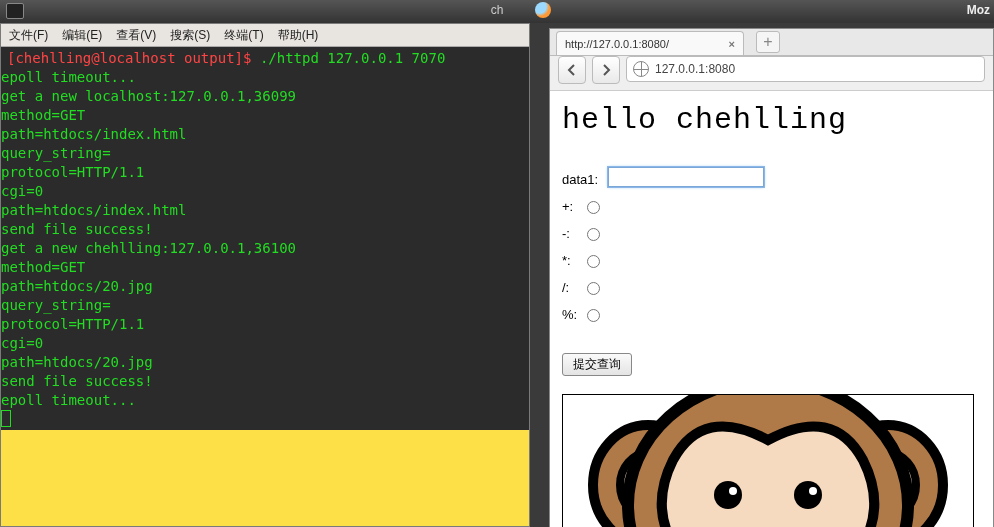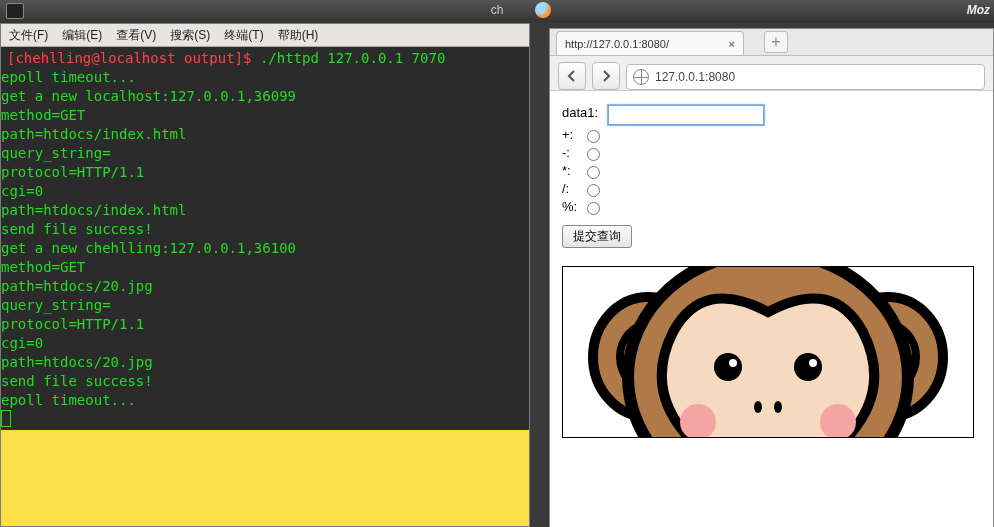--- a/index.html
+++ b/index.html
@@ -1,48 +1,48 @@
 <!DOCTYPE html>
 <html><head>
 <meta charset="utf-8">
 <style>
   html,body{margin:0;padding:0;font-family:sans-serif;width:994px;height:527px;overflow:hidden;background:#3a3a3a;}
   .desktop{position:relative;width:994px;height:424px;}
   
   .top-strip{position:absolute;top:0;left:0;right:0;height:23px;background:linear-gradient(#555,#333);color:#ddd;font-size:12px;}
   .top-strip .center-title{position:absolute;left:50%;transform:translateX(-50%);top:3px;color:#ccc;}
   .top-strip .ff-icon{position:absolute;left:535px;top:2px;width:16px;height:16px;border-radius:50%;background:radial-gradient(circle at 30% 30%,#9cd9ff 0 40%,#ff9933 60% 100%);}
-  .top-strip .moz{position:absolute;right:4px;top:3px;font-weight:bold;color:#eee;font-style:italic;}
+  .top-strip .moz{position:absolute;right:4px;top:3px;font-weight:bold;color:#eee;}
   .top-strip .term-icon{position:absolute;left:6px;top:3px;width:16px;height:14px;background:#222;border:1px solid #888;border-radius:2px;}
   
   .terminal{position:absolute;left:0;top:23px;width:530px;height:504px;background:#fde047;border:1px solid #7a7a7a;box-sizing:border-box;}
   .terminal .menubar{height:22px;background:#e8e4e0;border-bottom:1px solid #aaa;font-size:12px;display:flex;align-items:center;gap:14px;padding:0 8px;color:#222;}
   .terminal .body{font-family:"DejaVu Sans Mono","Courier New",monospace;font-size:14px;line-height:19px;color:#22dd22;background:#2b2b2b;padding:2px 0 0 0;white-space:pre;}
   .terminal .body .red{color:#ff4444;padding-left:6px;}
   .terminal .cursor{display:inline-block;width:8px;height:15px;border:1px solid #22dd22;vertical-align:-2px;}
   
   .browser{position:absolute;left:549px;top:28px;width:445px;height:499px;background:#f2f2f2;border:1px solid #888;box-sizing:border-box;}
-  .tabbar{height:26px;display:flex;align-items:flex-end;padding-left:6px;gap:20px;background:#e8e8e8;border-bottom:1px solid #bbb;}
+  .tabbar{height:26px;display:flex;align-items:flex-end;padding-left:6px;gap:12px;background:#e8e8e8;border-bottom:1px solid #bbb;}
   .tab{display:flex;align-items:center;gap:6px;background:#f9f9f9;border:1px solid #bbb;border-bottom:none;height:23px;padding:0 8px;border-radius:4px 4px 0 0;font-size:11px;color:#333;min-width:170px;}
   .tab .x{margin-left:auto;color:#777;font-weight:bold;cursor:pointer;}
   .newtab{width:22px;height:20px;border:1px solid #bbb;border-radius:3px;background:#f5f5f5;display:flex;align-items:center;justify-content:center;color:#888;margin-bottom:2px;}
-  .navbar{height:34px;display:flex;align-items:flex-end;gap:6px;padding:0 8px;background:#efefef;border-bottom:1px solid #ccc;}
+  .navbar{height:34px;display:flex;align-items:flex-start;gap:6px;padding:0 8px;background:#efefef;border-bottom:1px solid #ccc;}
   .navbtn{width:26px;height:26px;border:1px solid #bbb;border-radius:4px;background:linear-gradient(#fff,#e9e9e9);display:flex;align-items:center;justify-content:center;color:#666;}
   .urlfield{flex:1;height:24px;border:1px solid #bbb;border-radius:4px;background:#fff;display:flex;align-items:center;padding:0 6px;font-size:12px;color:#444;gap:6px;}
   .urlfield .globe{width:14px;height:14px;border:1px solid #888;border-radius:50%;position:relative;}
   .urlfield .globe:before{content:"";position:absolute;left:0;right:0;top:50%;border-top:1px solid #888;}
   .urlfield .globe:after{content:"";position:absolute;top:0;bottom:0;left:50%;border-left:1px solid #888;}
   .content{background:#fff;height:calc(100% - 60px);overflow:hidden;padding:12px 12px 0 12px;box-sizing:border-box;}
   .content h1{margin:0 0 30px 0;font-family:"Courier New",monospace;font-weight:normal;font-size:30px;letter-spacing:1px;}
-  .formrow{font-size:13px;margin:2px 0;display:flex;align-items:flex-start;}
+  .formrow{font-size:13px;margin:11px 0;display:flex;align-items:flex-end;}
   .formrow label{min-width:46px;}
   .formrow .op{min-width:20px;}
   .formrow input[type=text]{width:150px;height:18px;border:1px solid #7aa7d8;padding:0 2px;font-size:12px;}
   .formrow input.focus{outline:1px solid #8ab7e8;box-shadow:0 0 3px #8ab7e8;}
-  .submit{margin-top:8px;font-size:12px;padding:2px 10px;border:1px solid #888;background:linear-gradient(#fafafa,#e4e4e4);border-radius:3px;}
+  .submit{margin-top:20px;font-size:12px;padding:2px 10px;border:1px solid #888;background:linear-gradient(#fafafa,#e4e4e4);border-radius:3px;}
   .imgbox{margin-top:18px;border:1px solid #000;width:410px;height:170px;background:#fff;position:relative;overflow:hidden;}
   .monkey-svg{position:absolute;left:0;top:-30px;width:410px;height:320px;}
 </style>
 </head>
 <body>
 
 <div class="desktop">
 
   <div class="top-strip">
     <span class="term-icon"></span>
@@ -102,20 +102,21 @@
         <svg width="12" height="12" viewBox="0 0 12 12">
             <path d="M4 1 L9 6 L4 11" fill="none" stroke="#555" stroke-width="2"></path>
           </svg>
       </div>
       <div class="urlfield">
         <span class="globe"></span>
         <span>127.0.0.1:8080</span>
       </div>
     </div>
     <div class="content">
+      <h1>hello chehlling</h1>
 
       <div class="formrow">
         <label>data1:</label>
         <input class="focus" type="text" value="" style="">
       </div>
       <div class="formrow">
           <span class="op">+:</span>
           <input type="radio" name="op" style="">
         </div>
       <div class="formrow">

